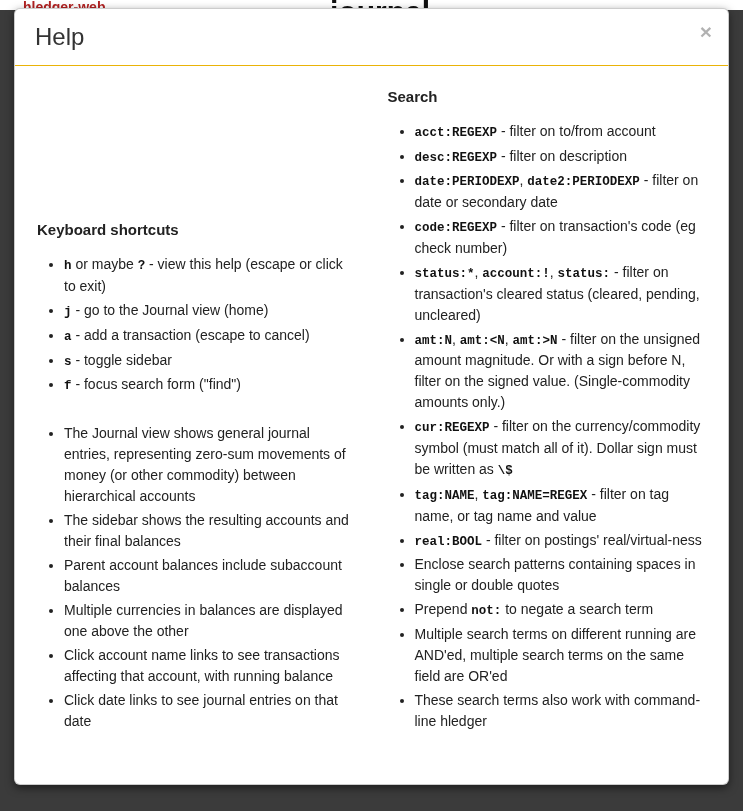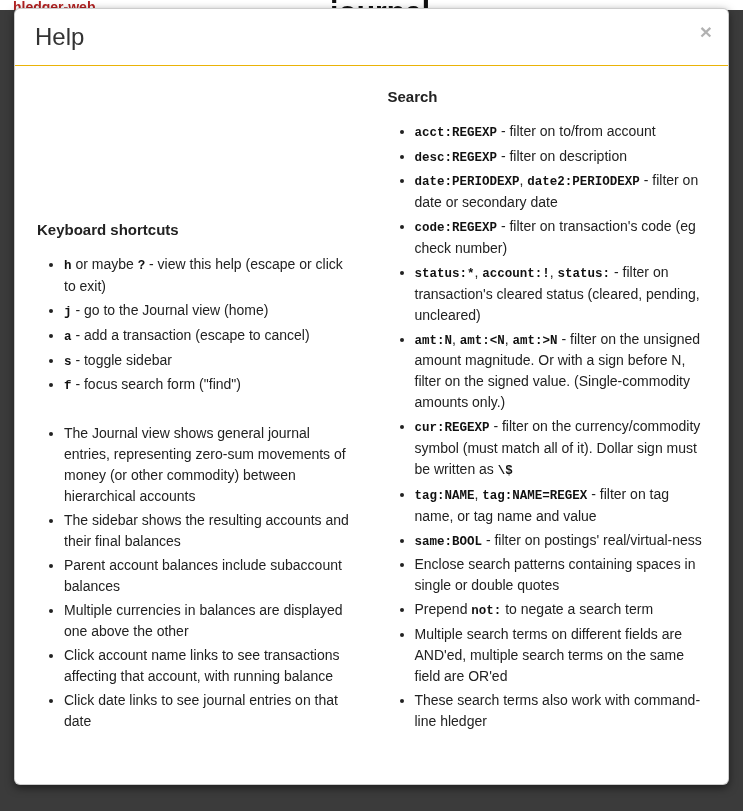--- a/index.html
+++ b/index.html
@@ -7,21 +7,21 @@
   body{
     width:743px;height:811px;overflow:hidden;position:relative;
     background:var(--backdrop,#3b3b3b);
     font-family:"Liberation Sans",sans-serif;color:#333;
   }
   .topbar{
     position:absolute;top:0;left:0;width:100%;height:10px;
     background:#fff;overflow:hidden;z-index:1;
   }
   .brand{
-    position:absolute;left:13px;top:0;font-size:14px;font-weight:700;
+    position:absolute;left:23px;top:0;font-size:14px;font-weight:700;
     color:var(--brand,#b22222);text-decoration:none;line-height:1;
   }
   .bg-title{
     position:absolute;left:330px;top:-3px;font-size:30px;font-weight:700;
     color:#111;line-height:1;white-space:nowrap;
   }
   .modal{
     position:absolute;left:14px;top:8px;width:715px;height:777px;
     background:#fff;border:1px solid rgba(0,0,0,.2);border-radius:6px;
     box-shadow:0 3px 9px rgba(0,0,0,.5);z-index:2;overflow:hidden;
@@ -79,21 +79,21 @@
         <h4 class="section-heading">Search</h4>
         <ul class="help-list">
           <li><code>acct:REGEXP</code> - filter on to/from account</li>
           <li><code>desc:REGEXP</code> - filter on description</li>
           <li><code>date:PERIODEXP</code>, <code>date2:PERIODEXP</code> - filter on date or secondary date</li>
           <li><code>code:REGEXP</code> - filter on transaction's code (eg check number)</li>
           <li><code>status:*</code>, <code>account:!</code>, <code>status:</code> - filter on transaction's cleared status (cleared, pending, uncleared)</li>
           <li><code>amt:N</code>, <code>amt:&lt;N</code>, <code>amt:&gt;N</code> - filter on the unsigned amount magnitude. Or with a sign before N, filter on the signed value. (Single-commodity amounts only.)</li>
           <li><code>cur:REGEXP</code> - filter on the currency/commodity symbol (must match all of it). Dollar sign must be written as <code>\$</code></li>
           <li><code>tag:NAME</code>, <code>tag:NAME=REGEX</code> - filter on tag name, or tag name and value</li>
-          <li><code>same:BOOL</code> - filter on postings' real/virtual-ness</li>
+          <li><code>real:BOOL</code> - filter on postings' real/virtual-ness</li>
           <li>Enclose search patterns containing spaces in single or double quotes</li>
           <li>Prepend <code>not:</code> to negate a search term</li>
-          <li>Multiple search terms on different fields are AND'ed, multiple search terms on the same field are OR'ed</li>
+          <li>Multiple search terms on different running are AND'ed, multiple search terms on the same field are OR'ed</li>
           <li>These search terms also work with command-line hledger</li>
         </ul>
       </div>
   </div>
 </div>
 
 </body></html>

